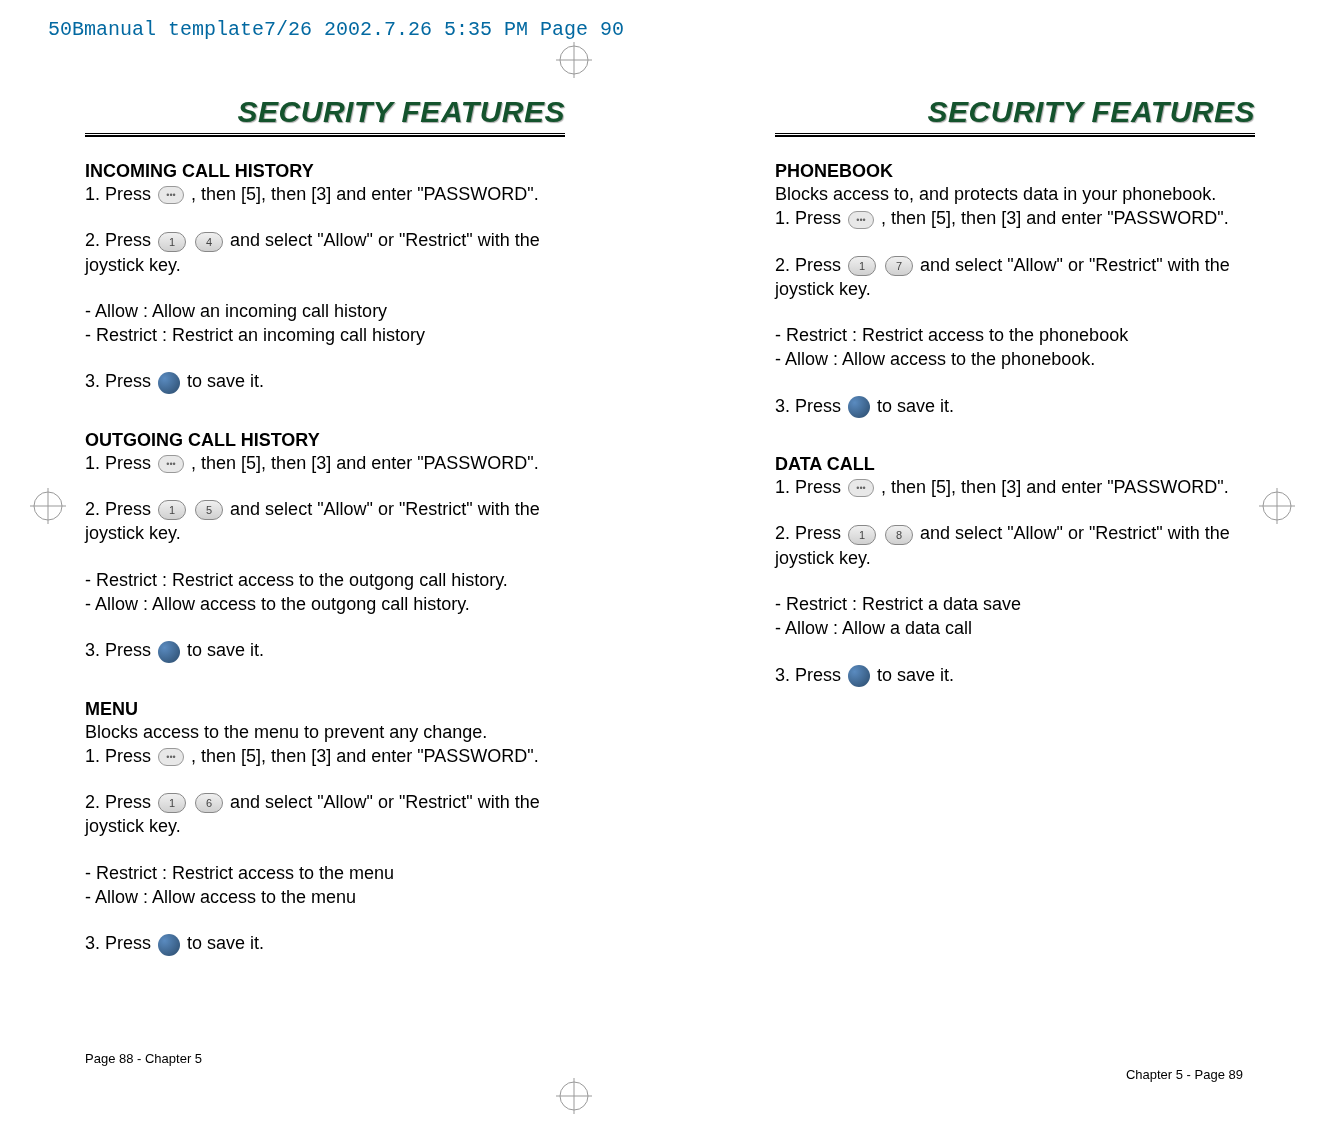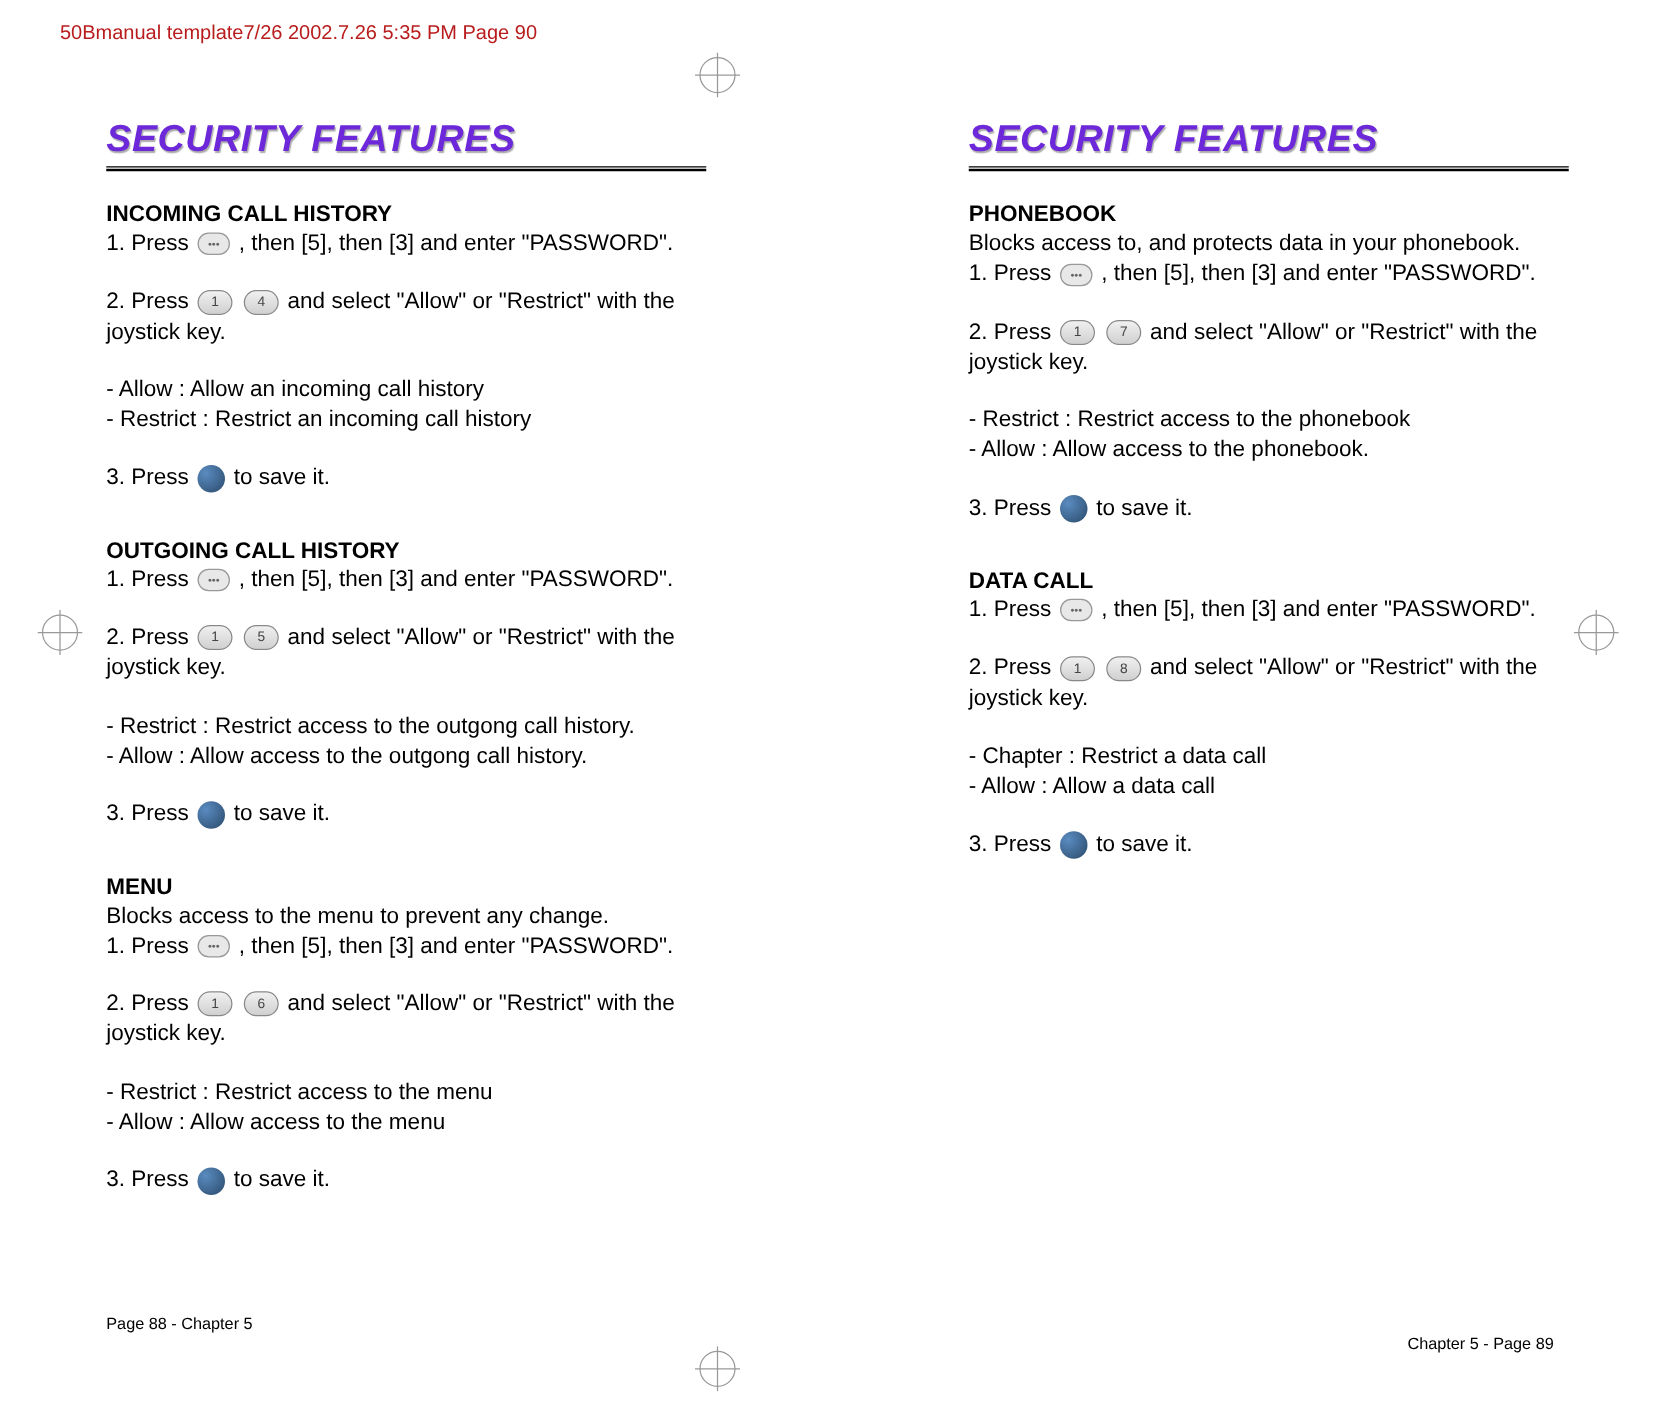--- a/index.html
+++ b/index.html
@@ -7,23 +7,23 @@
       font-family: Arial, Helvetica, sans-serif;
       width: 1325px;
       height: 1138px;
       background: #fff;
       position: relative;
     }
     .header-text {
       position: absolute;
       top: 18px;
       left: 48px;
-      color: #b91c1c;
-      font-size: 16px;
-      font-family: Liberation Sans, sans-serif;
+      color: #0369a1;
+      font-size: 20px;
+      font-family: Liberation Mono, monospace;
     }
     .crop-mark-top {
       position: absolute;
       top: 42px;
       left: 556px;
     }
     .crop-mark-bottom {
       position: absolute;
       bottom: 20px;
       left: 556px;
@@ -50,23 +50,23 @@
       width: 480px;
     }
     .page-right {
       width: 480px;
       margin-left: 100px;
     }
     .title {
       font-size: 30px;
       font-weight: bold;
       font-style: italic;
-      text-align: left;
+      text-align: right;
       margin-bottom: 4px;
-      color: #6d28d9;
+      color: #14532d;
       text-shadow: 1px 1px 1px #aaa;
       letter-spacing: 0.5px;
     }
     .title-underline {
       border-bottom: 2px solid #000;
       border-top: 1px solid #000;
       height: 4px;
       margin-bottom: 24px;
     }
     .section-heading {
@@ -279,21 +279,21 @@
       <span>, then [5], then [3] and enter "PASSWORD".</span>
     </div>
     <div class="spacer"></div>
     <div class="body-text">
       <span>2. Press</span>
       <span class="icon-button">1</span>
       <span class="icon-button">8</span>
       <span>and select "Allow" or "Restrict" with the joystick key.</span>
     </div>
     <div class="spacer"></div>
-    <div class="body-text">- Chapter : Restrict a data call</div>
+    <div class="body-text">- Restrict : Restrict a data save</div>
     <div class="body-text">- Allow : Allow a data call</div>
     <div class="spacer"></div>
     <div class="body-text">
       <span>3. Press</span>
       <span class="icon-round"></span>
       <span>to save it.</span>
     </div>
   </div>
 </div>
 

